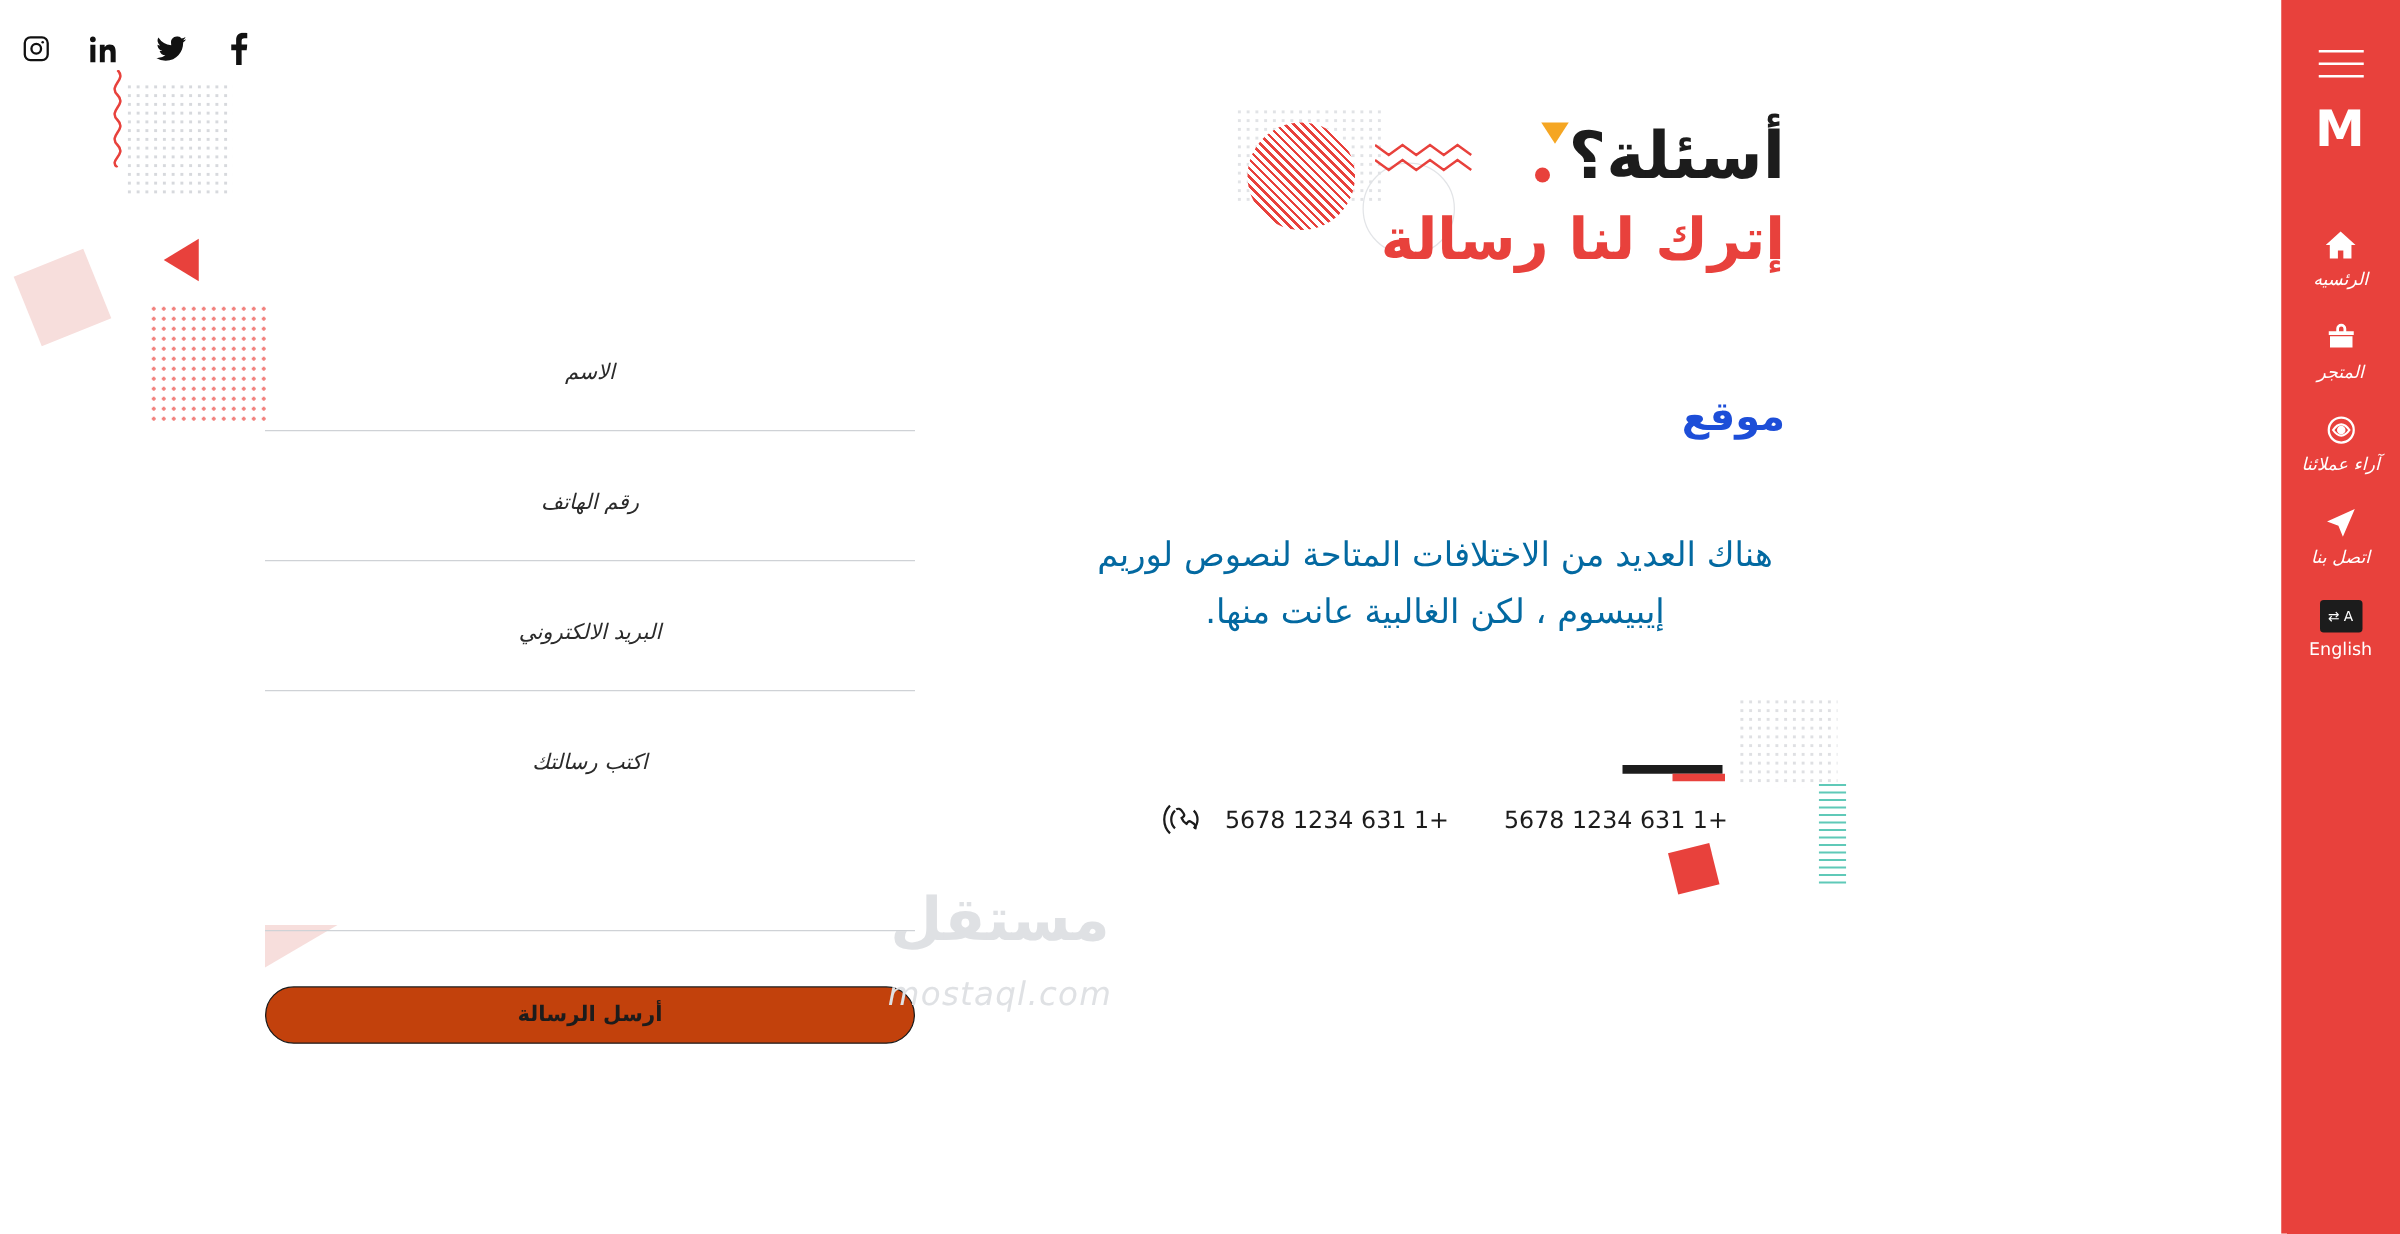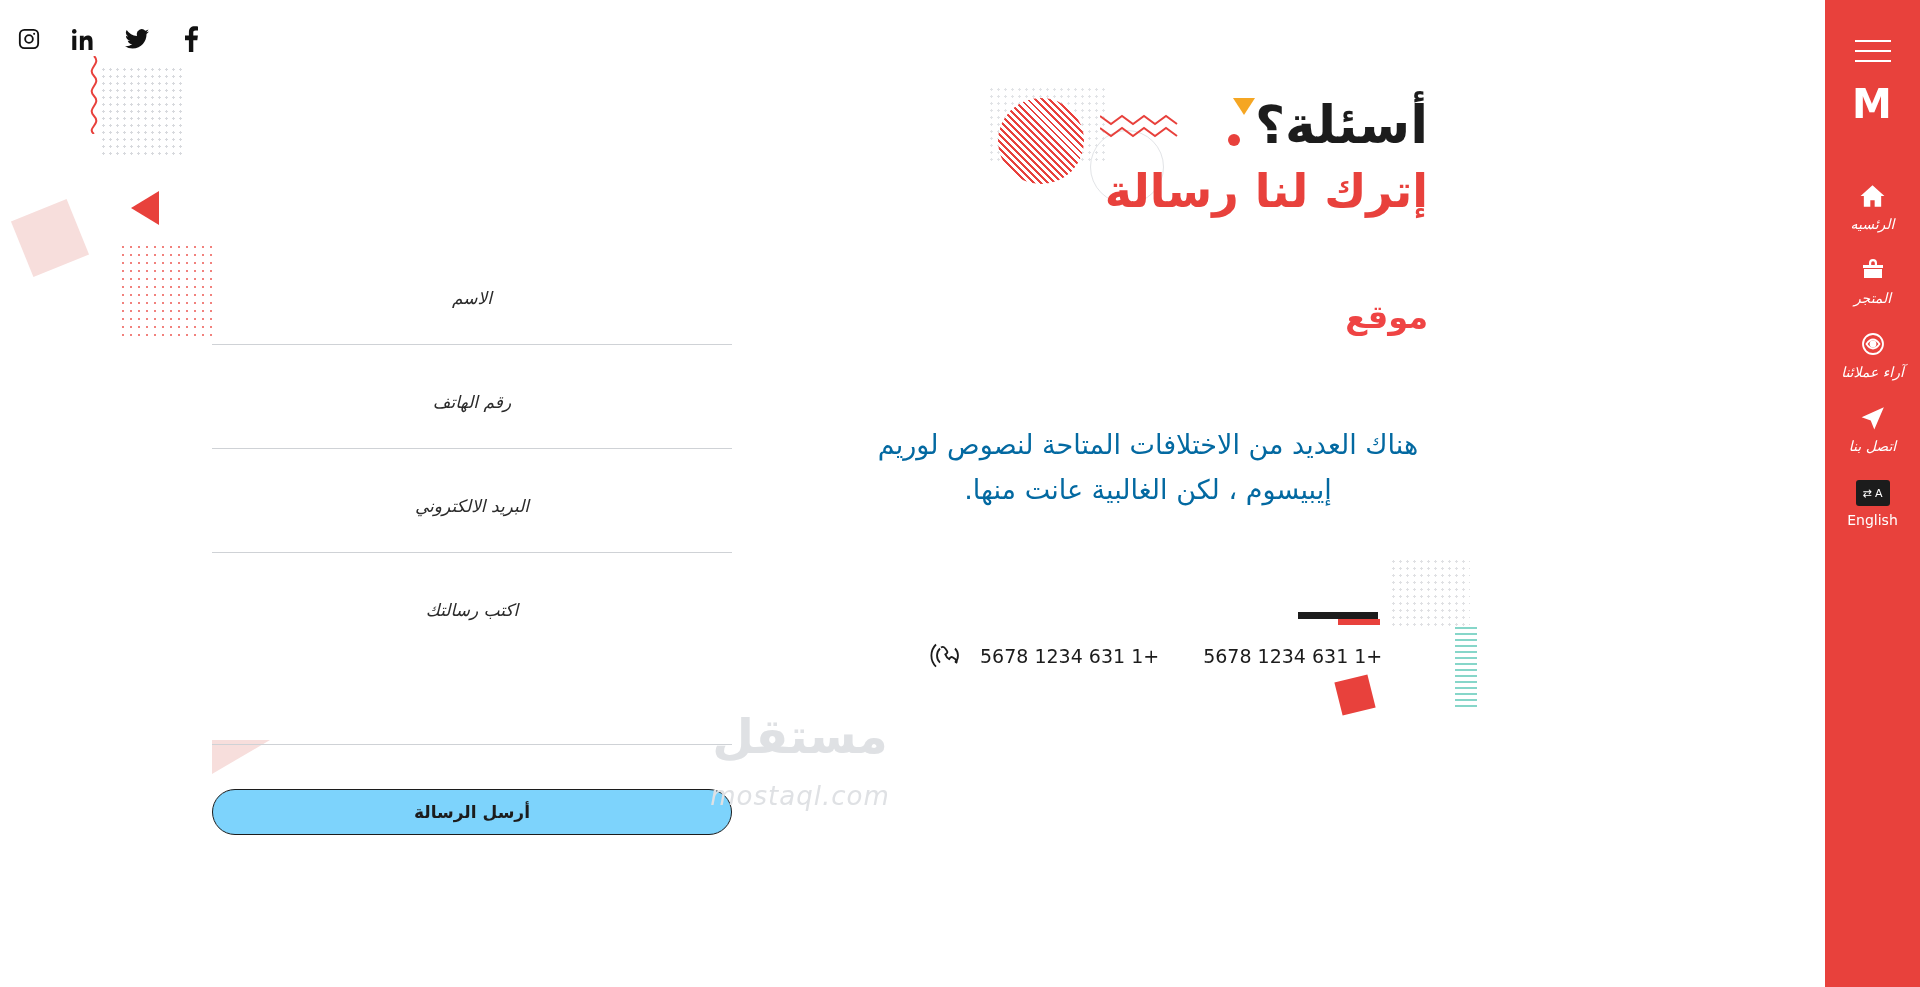--- a/index.html
+++ b/index.html
@@ -171,24 +171,24 @@
     font-weight: 700;
     color: #e8413c;
     line-height: 1.3;
     margin-top: 6px;
     letter-spacing: 1px;
   }
 
   .section-title {
     position: absolute;
     right: 140px;
-    top: 298px;
+    top: 314px;
     font-size: 32px;
     font-weight: 700;
-    color: #ef4444;
+    color: #1d4ed8;
     text-align: left;
   }
   .section-body {
     position: absolute;
     right: 140px;
     top: 382px;
     width: 560px;
     text-align: center;
     font-size: 27px;
     line-height: 1.65;
@@ -258,21 +258,21 @@
   }
   .field.msg { margin-bottom: 34px; }
   .field.msg textarea { height: 104px; resize: none; }
 
   .submit-btn {
     display: block;
     width: 520px;
     height: 46px;
     border: 1.6px solid #1c1c1c;
     border-radius: 24px;
-    background: #7dd3fc;
+    background: #c2410c;
     font-family: inherit;
     font-size: 17px;
     font-weight: 700;
     color: #1c1c1c;
     cursor: pointer;
     margin-top: 44px;
   }
 
   
   .watermark {

